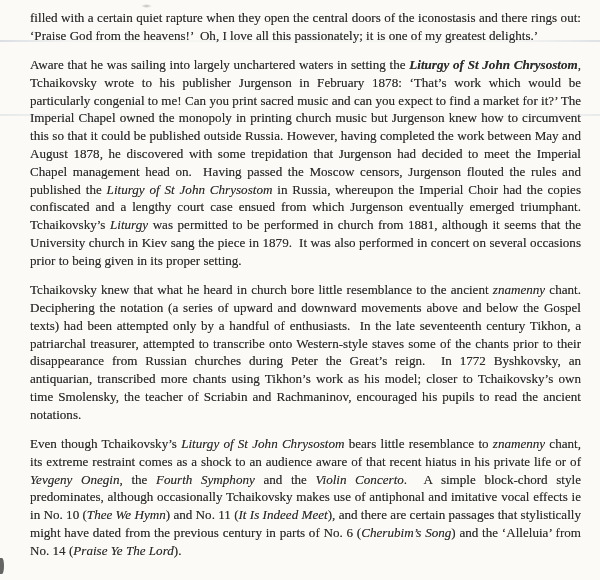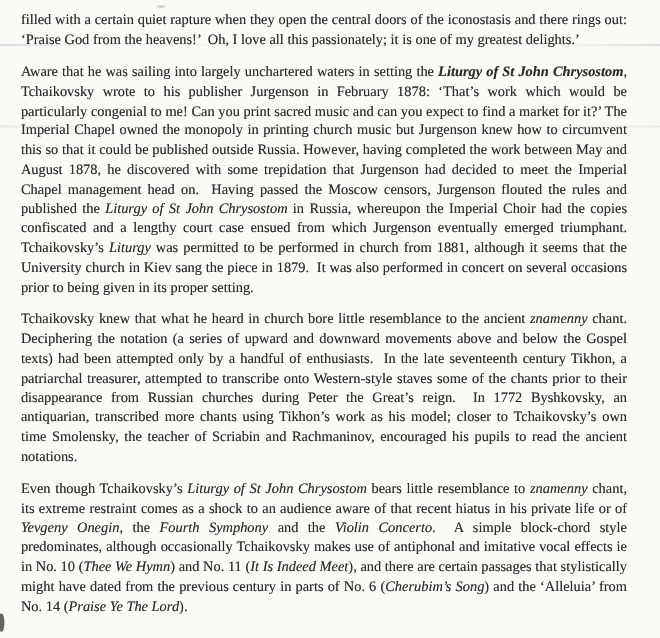--- a/index.html
+++ b/index.html
@@ -19,21 +19,21 @@
   .page {
     position: relative;
     width: 600px;
     height: 580px;
     background: var(--bg);
     font-family: "Liberation Serif", "DejaVu Serif", serif;
     overflow: hidden;
   }
   .text-block {
     position: absolute;
-    left: 19px;
+    left: 30px;
     top: 9px;
     width: 551px;
     color: var(--ink);
     font-size: 13.1px;
     line-height: 17.8px;
     text-align: justify;
     text-shadow: 0 0 0.35px rgba(45,45,45,0.55);
   }
   .text-block p {
     margin: 0 0 11.5px 0;

